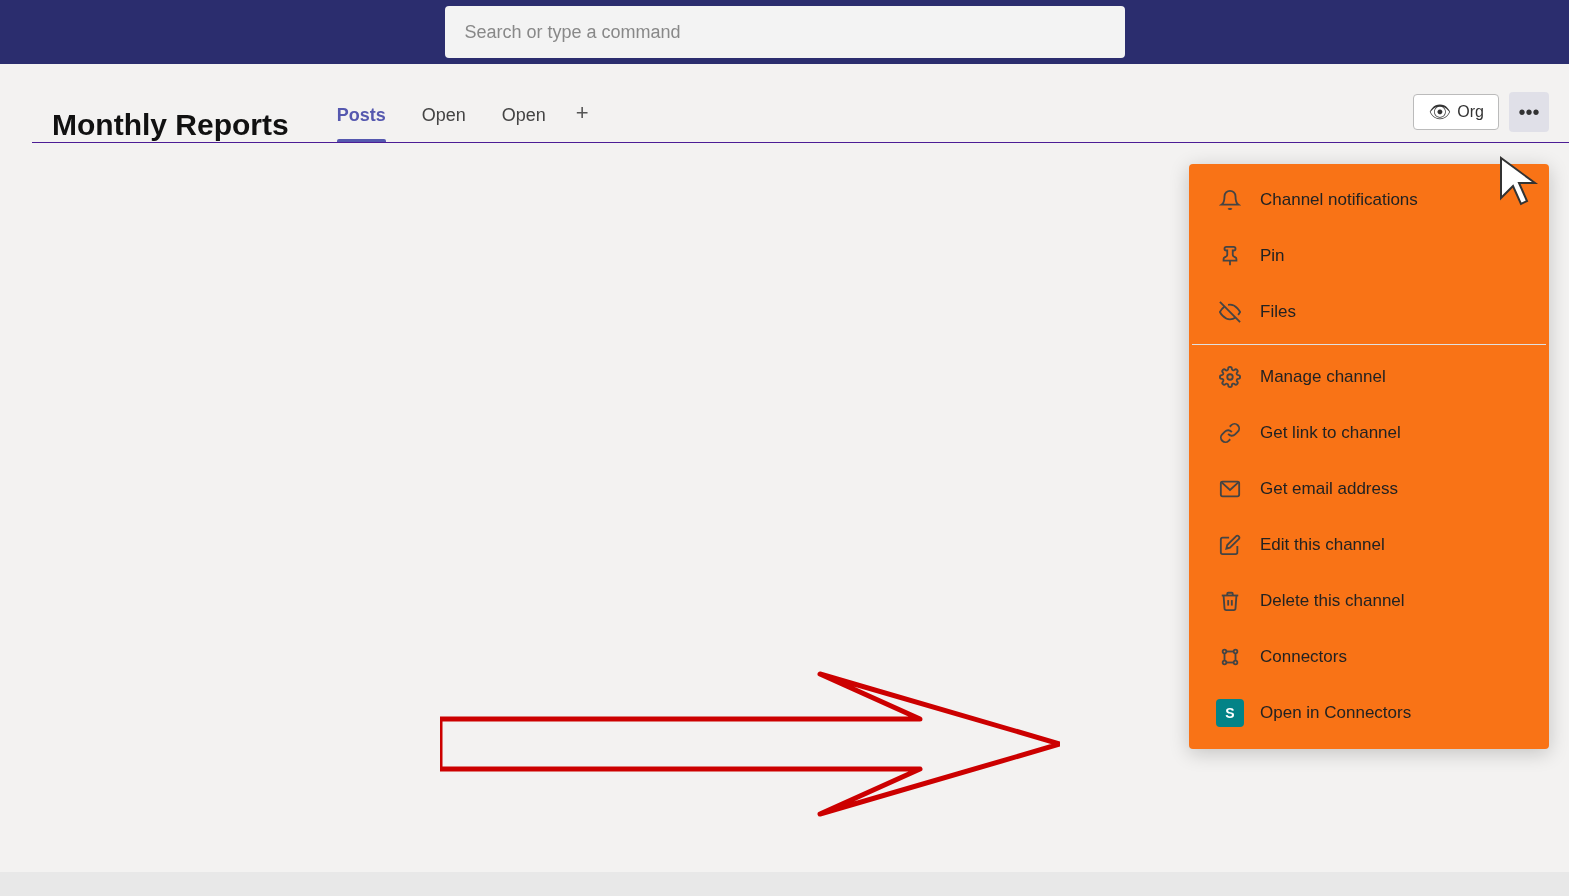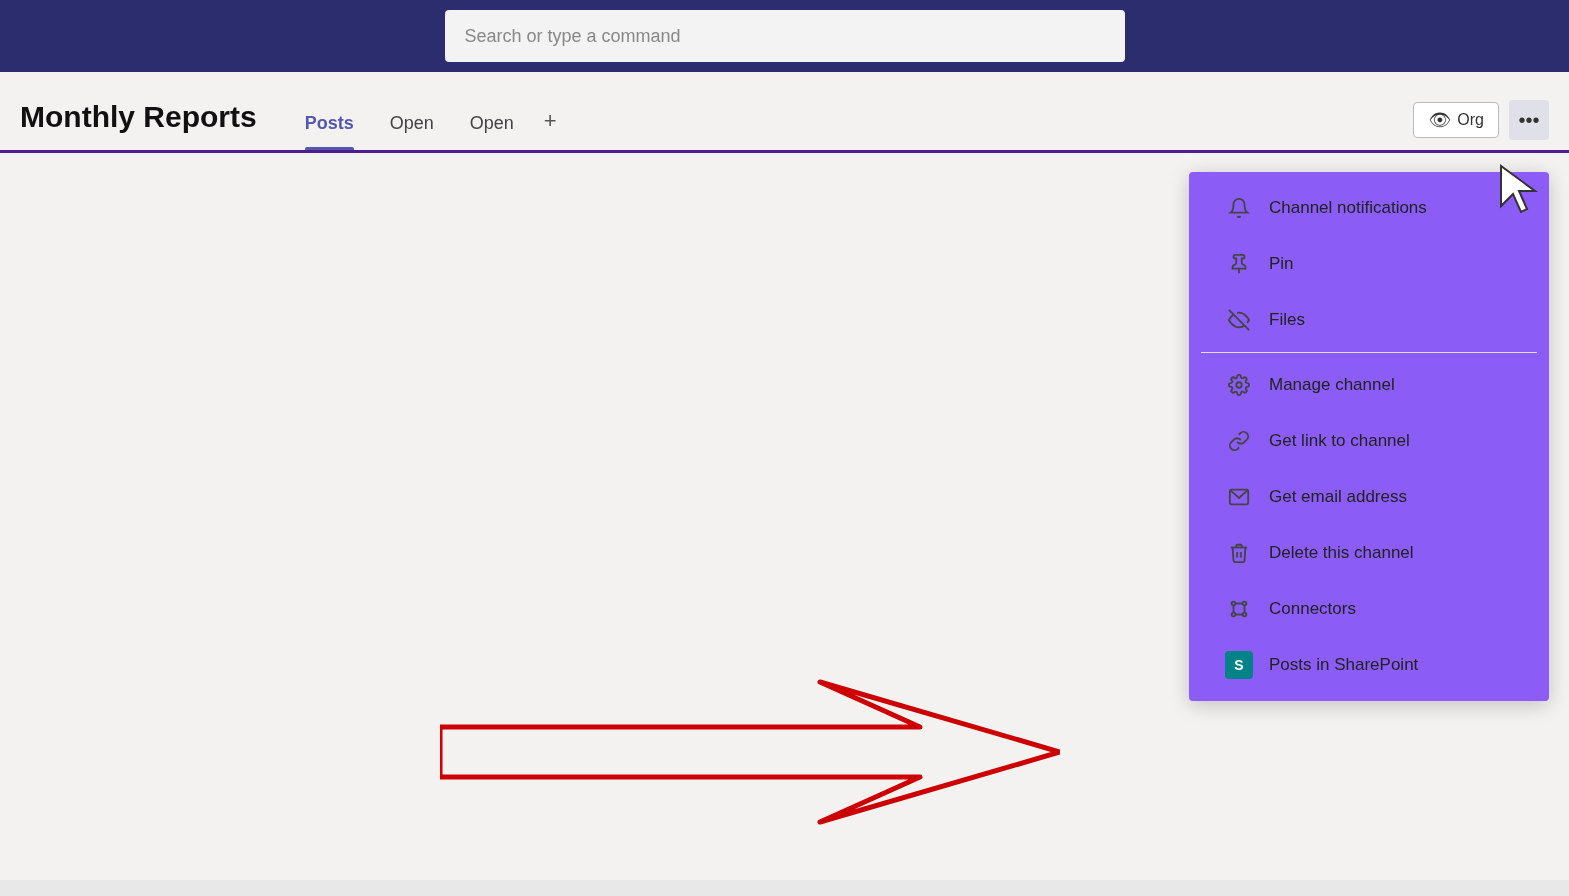--- a/index.html
+++ b/index.html
@@ -7,21 +7,21 @@
       width: 1569px;
       height: 896px;
       font-family: 'Segoe UI', sans-serif;
       overflow: hidden;
       background: #e8e8e8;
     }
 
     
     #topbar {
       width: 100%;
-      height: 72px;
+      height: 64px;
       background: #2b2d6e;
       display: flex;
       align-items: center;
       justify-content: center;
     }
 
     #search-box {
       width: 680px;
       height: 52px;
       background: #f3f3f3;
@@ -40,24 +40,25 @@
     #main {
       width: 100%;
       height: calc(896px - 88px);
       background: #f3f2f1;
       position: relative;
     }
 
     
     #channel-header {
       display: flex;
-      align-items: flex-start;
+      align-items: flex-end;
       padding: 28px 20px 0 20px;
-      border-bottom: 3px solid #4c1d95;
+      border-bottom: 1px solid #4c1d95;
       background: #f3f2f1;
+      margin-left: 32px;
     }
 
     #channel-title {
       font-size: 30px;
       font-weight: 700;
       color: #111;
       margin-right: 30px;
     }
 
     #tabs {
@@ -134,25 +135,25 @@
       color: #333;
       border: none;
     }
 
     
     #dropdown-menu {
       position: absolute;
       right: 20px;
       top: 100px;
       width: 360px;
-      background: #8b5cf6;
+      background: #f97316;
       border-radius: 4px;
       box-shadow: 0 4px 20px rgba(0,0,0,0.2);
       z-index: 100;
-      padding: 8px 12px;
+      padding: 8px 3px;
     }
 
     .menu-item {
       display: flex;
       align-items: center;
       gap: 16px;
       padding: 14px 24px;
       font-size: 17px;
       color: #222;
       cursor: pointer;
@@ -304,20 +305,29 @@
     <div class="menu-item">
       <span class="menu-item-icon">
         <svg width="22" height="22" viewBox="0 0 24 24" fill="none" stroke="#444" stroke-width="2">
           <rect x="2" y="4" width="20" height="16" rx="2"></rect>
           <polyline points="2,4 12,13 22,4"></polyline>
         </svg>
       </span>
       <span>Get email address</span>
     </div>
 
+    <div class="menu-item">
+      <span class="menu-item-icon">
+        <svg width="22" height="22" viewBox="0 0 24 24" fill="none" stroke="#444" stroke-width="2">
+          <path d="M11 4H4a2 2 0 0 0-2 2v14a2 2 0 0 0 2 2h14a2 2 0 0 0 2-2v-7"></path>
+          <path d="M18.5 2.5a2.121 2.121 0 0 1 3 3L12 15l-4 1 1-4 9.5-9.5z"></path>
+        </svg>
+      </span>
+      <span>Edit this channel</span>
+    </div>
 
     <div class="menu-item menu-item-delete">
       <span class="menu-item-icon">
         <svg width="22" height="22" viewBox="0 0 24 24" fill="none" stroke="#444" stroke-width="2">
           <polyline points="3 6 5 6 21 6"></polyline>
           <path d="M19 6l-1 14a2 2 0 0 1-2 2H8a2 2 0 0 1-2-2L5 6"></path>
           <path d="M10 11v6"></path>
           <path d="M14 11v6"></path>
           <path d="M9 6V4a1 1 0 0 1 1-1h4a1 1 0 0 1 1 1v2"></path>
         </svg>
@@ -336,21 +346,21 @@
           <line x1="6" y1="8" x2="6" y2="16"></line>
           <line x1="8" y1="18" x2="16" y2="18"></line>
           <line x1="18" y1="8" x2="18" y2="16"></line>
         </svg>
       </span>
       <span>Connectors</span>
     </div>
 
     <div class="menu-item">
       <span class="sharepoint-icon">S</span>
-      <span>Posts in SharePoint</span>
+      <span>Open in Connectors</span>
     </div>
 
   </div>
 
   <div id="arrow-container">
     <svg width="620" height="160" viewBox="0 0 620 160">
       <polygon points="0,55 480,55 380,10 620,80 380,150 480,105 0,105" fill="none" stroke="#cc0000" stroke-width="5" stroke-linejoin="round"></polygon>
     </svg>
   </div>
 

